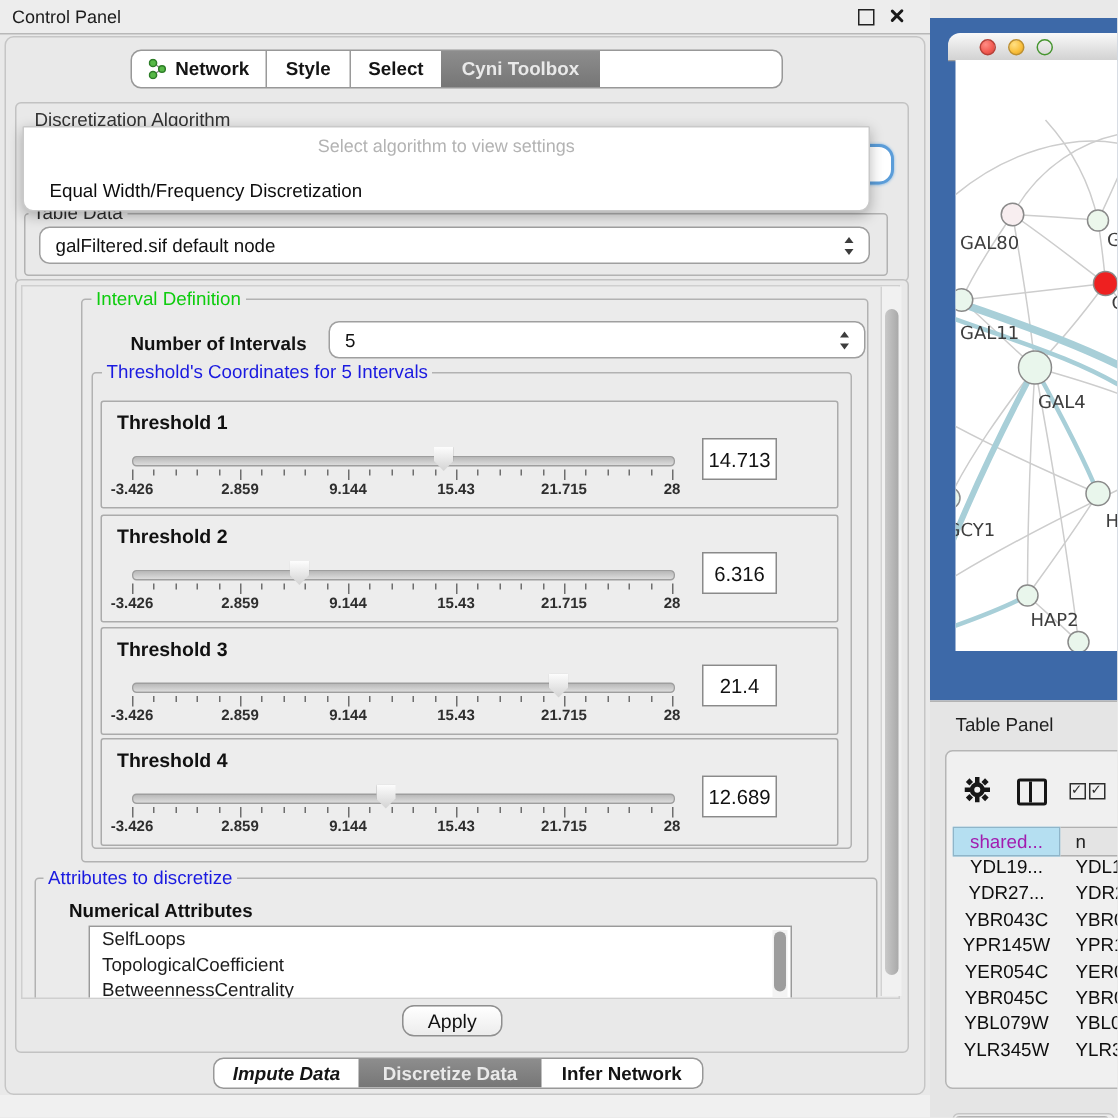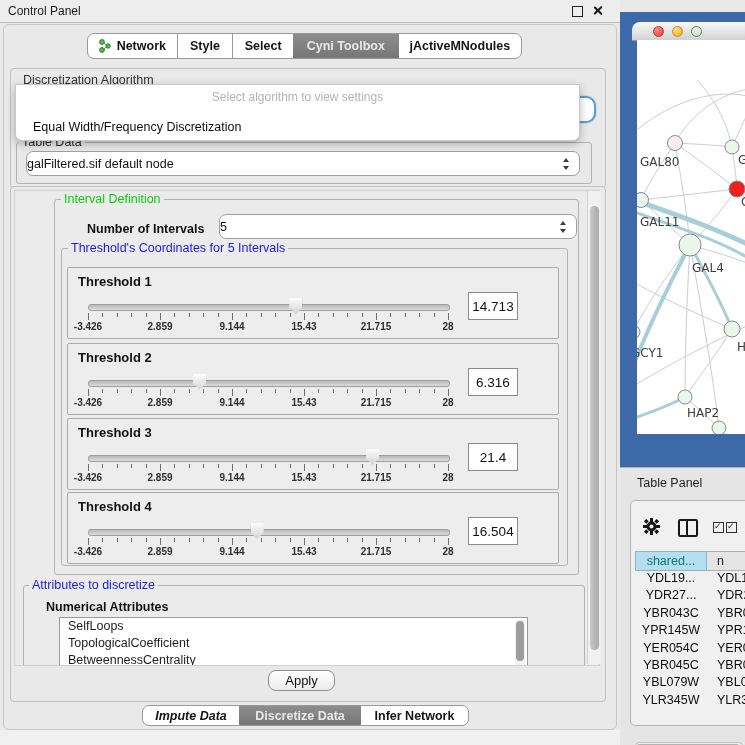--- a/index.html
+++ b/index.html
@@ -28,21 +28,21 @@
   .net-ic{width:12px;height:14px;margin-right:6px;position:relative;}
 
   #panelA{position:absolute;left:10px;top:68px;width:594px;height:118px;border:1px solid #c2c2c2;border-radius:4px;background:#e9e9e9;}
   .group{position:absolute;border:1px solid #b2b2b2;border-radius:3px;}
   .group-label{position:absolute;font-size:12.5px;background:#e9e9e9;padding:0 3px;line-height:13px;}
   #algo-label{left:20px;top:74px;color:#333;z-index:5;}
   
   #algo-combo{position:absolute;left:22px;top:96px;width:570px;height:23px;background:#fff;border:2px solid #5b9dd9;border-radius:10px;box-shadow:0 0 2px #7ab3e3;z-index:4;}
   #tdata-group{left:16px;top:142px;width:574px;height:40px;}
   #tdata-label{left:19px;top:136px;color:#2b2b2b;}
-  .combo{position:absolute;display:flex;align-items:center;background:#fff;border:1px solid #9f9f9f;border-radius:7px;font-size:12.5px;color:#111;box-sizing:border-box;}
+  .combo{position:absolute;display:flex;align-items:center;background:#fff;border:1px solid #9f9f9f;border-radius:7px;font-size:12.5px;color:#111;padding-left:10px;box-sizing:border-box;}
   .spinner{position:absolute;right:9px;top:50%;transform:translateY(-50%);width:7px;height:12px;}
   .spinner i{position:absolute;left:0;width:0;height:0;border-left:3.5px solid transparent;border-right:3.5px solid transparent;}
   .spinner .up{top:0;border-bottom:4.5px solid #3c3c3c;}
   .spinner .dn{bottom:0;border-top:4.5px solid #3c3c3c;}
 
   
   #popup{position:absolute;left:15px;top:84px;width:563px;height:55px;background:#fff;border:1px solid #c9c9c9;border-radius:1px 1px 7px 7px;box-shadow:0 3px 9px rgba(0,0,0,.28);z-index:50;}
   #popup .hint{position:absolute;left:0;top:5px;width:100%;text-align:center;font-size:12px;color:#b3b3b3;}
   #popup .opt{position:absolute;left:2px;width:559px;font-size:12.5px;color:#0d0d0d;padding-left:15px;}
   #popup .opt.b{font-weight:bold;top:19px;}
@@ -94,21 +94,21 @@
   #net-canvas svg{position:absolute;left:0;top:0;}
 
   #table-region{position:absolute;left:0;top:455px;width:125px;height:290px;background:#e5e5e5;border-top:1px solid #b3b3b3;box-sizing:border-box;}
   #tp-title{position:absolute;left:17px;top:8px;font-size:12.5px;color:#1e1e1e;}
   #tp-panel{position:absolute;left:10px;top:32px;width:120px;height:224px;background:#f0f0f0;border:1px solid #b5b5b5;border-radius:5px;}
   .split-ic{position:absolute;width:16px;height:14px;border:2px solid #161616;border-radius:2px;}
   .split-ic i{position:absolute;left:6px;top:0;width:2px;height:14px;background:#161616;}
   .chk{position:absolute;width:9px;height:9px;border:1.5px solid #2e2e2e;font-size:9px;line-height:9px;color:#2e2e2e;text-align:center;}
   .chk:before{content:"\2713";position:absolute;left:0;top:-1px;}
   #tp-table{position:absolute;left:4px;top:50px;width:120px;height:160px;overflow:hidden;}
-  .hcell{position:absolute;top:0;height:20px;display:flex;align-items:center;justify-content:center;font-size:12.5px;color:#0f766e;box-sizing:border-box;}
+  .hcell{position:absolute;top:0;height:20px;display:flex;align-items:center;justify-content:center;font-size:12.5px;color:#a21caf;box-sizing:border-box;}
   #hc1{left:0;width:72px;background:#b5dff1;border:1px solid #8fb5c9;}
   #hc2{left:72px;width:60px;background:#e4e4e4;border:1px solid #b0b0b0;border-left:none;padding-left:10px;justify-content:flex-start;color:#222;}
   .trow{position:absolute;left:0;width:132px;height:17.4px;display:flex;font-size:12.5px;color:#0e0e0e;}
   .trow .c1{width:72px;text-align:center;}
   .trow .c2{width:60px;padding-left:10px;box-sizing:border-box;}
   #hscroll{position:absolute;left:4px;top:241px;width:108px;height:9px;background:#ececec;border:1px solid #c5c5c5;border-radius:4px;box-sizing:border-box;}
   #hscroll .thumb{position:absolute;left:1px;top:1px;width:102px;height:5px;border-radius:3px;background:#b3b3b3;}
 </style>
 </head>
 <body>
@@ -140,23 +140,20 @@
         <span>Network</span>
       </div>
       <div class="seg sep" style="width:55px;">
           <span>Style</span>
         </div>
       <div class="seg sep" style="width:60px;">
           <span>Select</span>
         </div>
       <div class="seg sel" style="width:106px;">
           <span>Cyni Toolbox</span>
-        </div>
-      <div class="seg" style="width:123px;">
-          <span>jActiveMNodules</span>
         </div>
     </div>
 
     <div id="panelA"></div>
     <span class="group-label" id="algo-label">Discretization Algorithm</span>
     <div id="algo-combo"></div>
 
     <div class="group" id="tdata-group"></div>
     <span class="group-label" id="tdata-label">Table Data</span>
     <div class="combo" style="left:26px;top:151px;width:554px;height:25px;">
@@ -350,21 +347,21 @@
               <i class="tick major" style="left: 100%;"></i>
             </div>
     <div class="tick-labels">
               <span class="tick-lab" style="left: 0%;">-3.426</span>
               <span class="tick-lab" style="left: 20%;">2.859</span>
               <span class="tick-lab" style="left: 40%;">9.144</span>
               <span class="tick-lab" style="left: 60%;">15.43</span>
               <span class="tick-lab" style="left: 80%;">21.715</span>
               <span class="tick-lab" style="left: 100%;">28</span>
             </div>
-    <div class="th-value">16.504</div>
+    <div class="th-value">12.689</div>
   </div>
         </div>
 
       <div id="attr-group"></div>
       <span class="group-label blue-title" id="attr-label" style="position:absolute;">Attributes to discretize</span>
       <span id="attr-sub">Numerical Attributes</span>
       <div id="attr-list">
         <div>
             <div class="list-item">SelfLoops</div>
             <div class="list-item">TopologicalCoefficient</div>

